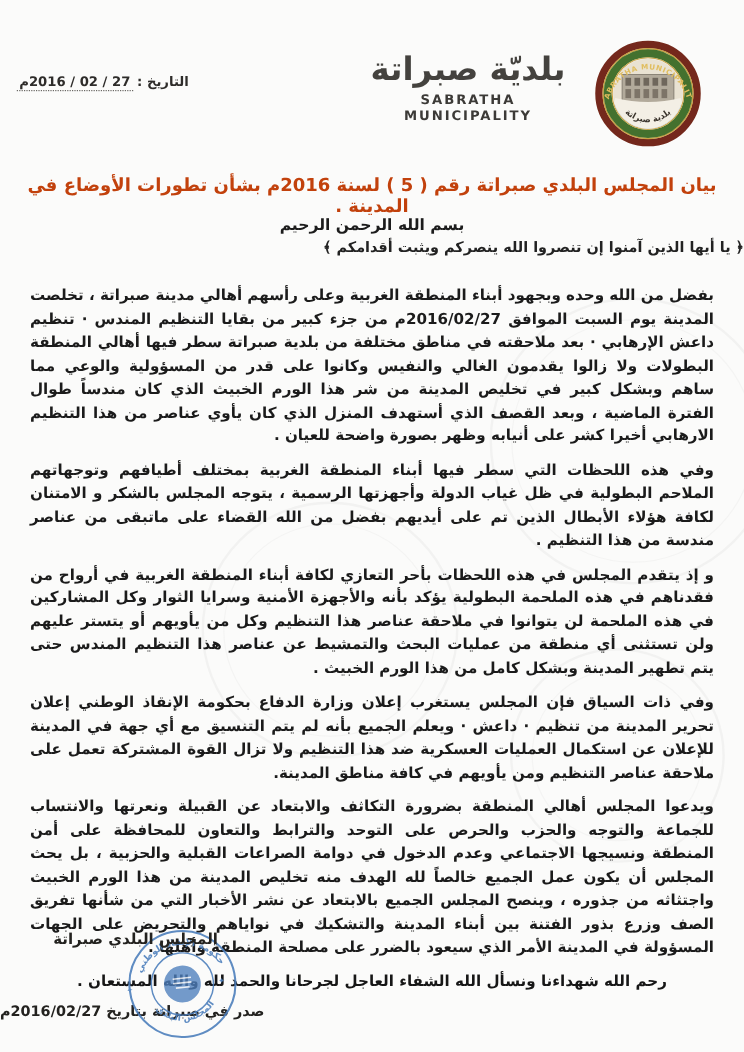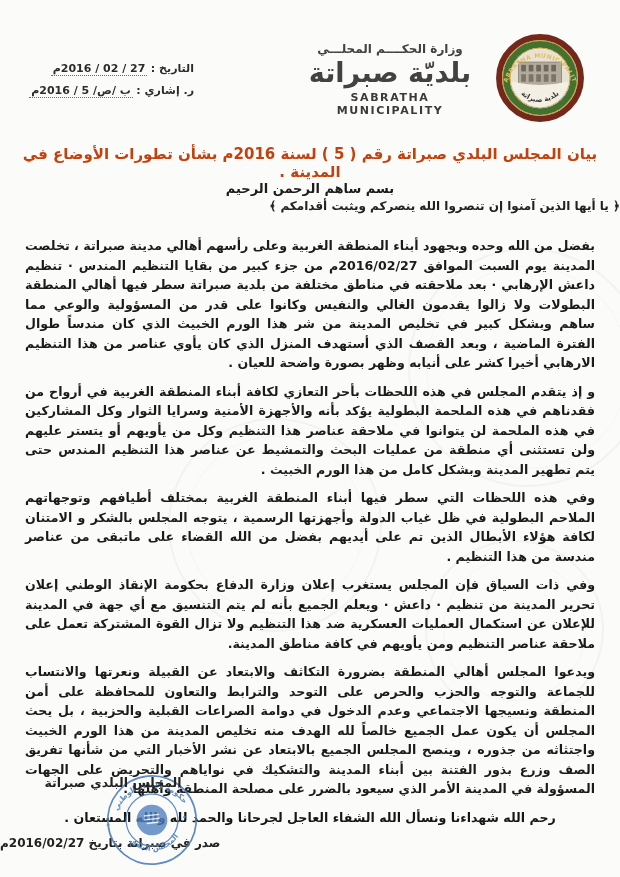--- a/index.html
+++ b/index.html
@@ -7,21 +7,21 @@
   .page{
     position:relative;width:620px;height:877px;margin:0 auto;
     background:#fbfbfa;overflow:hidden;direction:rtl;color:#1c1c1c;
   }
   
   .logo-seal{position:absolute;top:31px;right:33px;width:94px;height:94px;}
   .ministry-block{position:absolute;top:42px;right:140px;width:180px;text-align:center;color:#44423e;}
   .ministry-line{font-size:12px;font-weight:bold;letter-spacing:.5px;}
   .muni-ar{font-size:27px;font-weight:bold;margin-top:2px;line-height:1.1;}
   .muni-en{font-size:11px;font-weight:bold;letter-spacing:1.6px;margin-top:3px;color:#3c3a37;}
-  .meta-block{position:absolute;top:62px;left:14px;width:180px;text-align:right;font-size:11px;color:#2e2c2a;direction:rtl;}
+  .meta-block{position:absolute;top:62px;left:14px;width:180px;text-align:left;font-size:11px;color:#2e2c2a;direction:rtl;}
   .meta-row{margin-bottom:9px;white-space:nowrap;}
   .meta-label{font-weight:bold;}
   .dotval{border-bottom:1px dotted #6a6864;font-weight:bold;padding:0 2px;}
   .refval{font-weight:bold;border-bottom:1px dotted #6a6864;padding:0 2px;}
   
   .doc-title{position:absolute;top:145px;right:0;left:0;text-align:center;font-size:15px;font-weight:bold;color:#c2410c;}
   .basmala{position:absolute;top:181px;right:0;left:0;text-align:center;font-size:13px;font-weight:bold;}
   .verse{position:absolute;top:199px;right:0;left:0;text-align:right;font-size:12px;font-weight:bold;color:#222;}
   
   .body-text{position:absolute;top:224px;right:25px;left:25px;margin-top:12px;}
@@ -84,44 +84,39 @@
       <text font-size="6.4" font-weight="bold" fill="#e0bd5e" letter-spacing="0.6" font-family="DejaVu Sans, sans-serif">
         <textPath href="#logoArcTop" startOffset="50%" text-anchor="middle">SABRATHA MUNICIPALITY</textPath>
       </text>
       <text font-size="7.5" font-weight="bold" fill="#3a342c" font-family="DejaVu Sans, sans-serif">
         <textPath href="#logoArcBottom" startOffset="50%" text-anchor="middle">بلدية صبراتة</textPath>
       </text>
     </svg>
   </div>
 
   <div class="ministry-block">
-    <div class="ministry-line">وزارة الحكــــم المحلـــي</div>
     <div class="muni-ar">بلديّة صبراتة</div>
     <div class="muni-en">SABRATHA MUNICIPALITY</div>
   </div>
 
   <div class="meta-block">
     <div class="meta-row">
       <span class="meta-label">التاريخ :</span>
       <span class="dotval">27 / 02 / 2016م</span>
     </div>
-    <div class="meta-row">
-      <span class="meta-label">ر. إشاري :</span>
-      <span class="refval">ب /ص/ 5 / 2016م</span>
-    </div>
   </div>
 
   <div class="doc-title">بيان المجلس البلدي صبراتة رقم ( 5 ) لسنة 2016م بشأن تطورات الأوضاع في المدينة .</div>
-  <div class="basmala">بسم ساهم الرحمن الرحيم</div>
+  <div class="basmala">بسم الله الرحمن الرحيم</div>
   <div class="verse">﴿ يا أيها الذين آمنوا إن تنصروا الله ينصركم ويثبت أقدامكم ﴾</div>
 
   <div class="body-text">
     <p>بفضل من الله وحده وبجهود أبناء المنطقة الغربية وعلى رأسهم أهالي مدينة صبراتة ، تخلصت المدينة يوم السبت الموافق 2016/02/27م من جزء كبير من بقايا التنظيم المندس · تنظيم داعش الإرهابي · بعد ملاحقته في مناطق مختلفة من بلدية صبراتة سطر فيها أهالي المنطقة البطولات ولا زالوا يقدمون الغالي والنفيس وكانوا على قدر من المسؤولية والوعي مما ساهم وبشكل كبير في تخليص المدينة من شر هذا الورم الخبيث الذي كان مندساً طوال الفترة الماضية ، وبعد القصف الذي أستهدف المنزل الذي كان يأوي عناصر من هذا التنظيم الارهابي أخيرا كشر على أنيابه وظهر بصورة واضحة للعيان .</p>
+    <p>وفي هذه اللحظات التي سطر فيها أبناء المنطقة الغربية بمختلف أطيافهم وتوجهاتهم الملاحم البطولية في ظل غياب الدولة وأجهزتها الرسمية ، يتوجه المجلس بالشكر و الامتنان لكافة هؤلاء الأبطال الذين تم على أيديهم بفضل من الله القضاء على ماتبقى من عناصر مندسة من هذا التنظيم .</p>
     <p>و إذ يتقدم المجلس في هذه اللحظات بأحر التعازي لكافة أبناء المنطقة الغربية في أرواح من فقدناهم في هذه الملحمة البطولية يؤكد بأنه والأجهزة الأمنية وسرايا الثوار وكل المشاركين في هذه الملحمة لن يتوانوا في ملاحقة عناصر هذا التنظيم وكل من يأويهم أو يتستر عليهم ولن تستثنى أي منطقة من عمليات البحث والتمشيط عن عناصر هذا التنظيم المندس حتى يتم تطهير المدينة وبشكل كامل من هذا الورم الخبيث .</p>
-    <p>وفي هذه اللحظات التي سطر فيها أبناء المنطقة الغربية بمختلف أطيافهم وتوجهاتهم الملاحم البطولية في ظل غياب الدولة وأجهزتها الرسمية ، يتوجه المجلس بالشكر و الامتنان لكافة هؤلاء الأبطال الذين تم على أيديهم بفضل من الله القضاء على ماتبقى من عناصر مندسة من هذا التنظيم .</p>
     <p>وفي ذات السياق فإن المجلس يستغرب إعلان وزارة الدفاع بحكومة الإنقاذ الوطني إعلان تحرير المدينة من تنظيم · داعش · ويعلم الجميع بأنه لم يتم التنسيق مع أي جهة في المدينة للإعلان عن استكمال العمليات العسكرية ضد هذا التنظيم ولا تزال القوة المشتركة تعمل على ملاحقة عناصر التنظيم ومن يأويهم في كافة مناطق المدينة.</p>
     <p>ويدعوا المجلس أهالي المنطقة بضرورة التكاثف والابتعاد عن القبيلة ونعرتها والانتساب للجماعة والتوجه والحزب والحرص على التوحد والترابط والتعاون للمحافظة على أمن المنطقة ونسيجها الاجتماعي وعدم الدخول في دوامة الصراعات القبلية والحزبية ، بل يحث المجلس أن يكون عمل الجميع خالصاً لله الهدف منه تخليص المدينة من هذا الورم الخبيث واجتثاثه من جذوره ، وينصح المجلس الجميع بالابتعاد عن نشر الأخبار التي من شأنها تفريق الصف وزرع بذور الفتنة بين أبناء المدينة والتشكيك في نواياهم والتحريض على الجهات المسؤولة في المدينة الأمر الذي سيعود بالضرر على مصلحة المنطقة وأهلها .</p>
     <div class="closing">رحم الله شهداءنا ونسأل الله الشفاء العاجل لجرحانا والحمد لله والله المستعان .</div>
   </div>
 
   <div class="signature">المجلس البلدي صبراتة</div>
 
   <div class="stamp">
     <svg viewBox="0 0 100 100" width="96" height="96">
       <defs>

